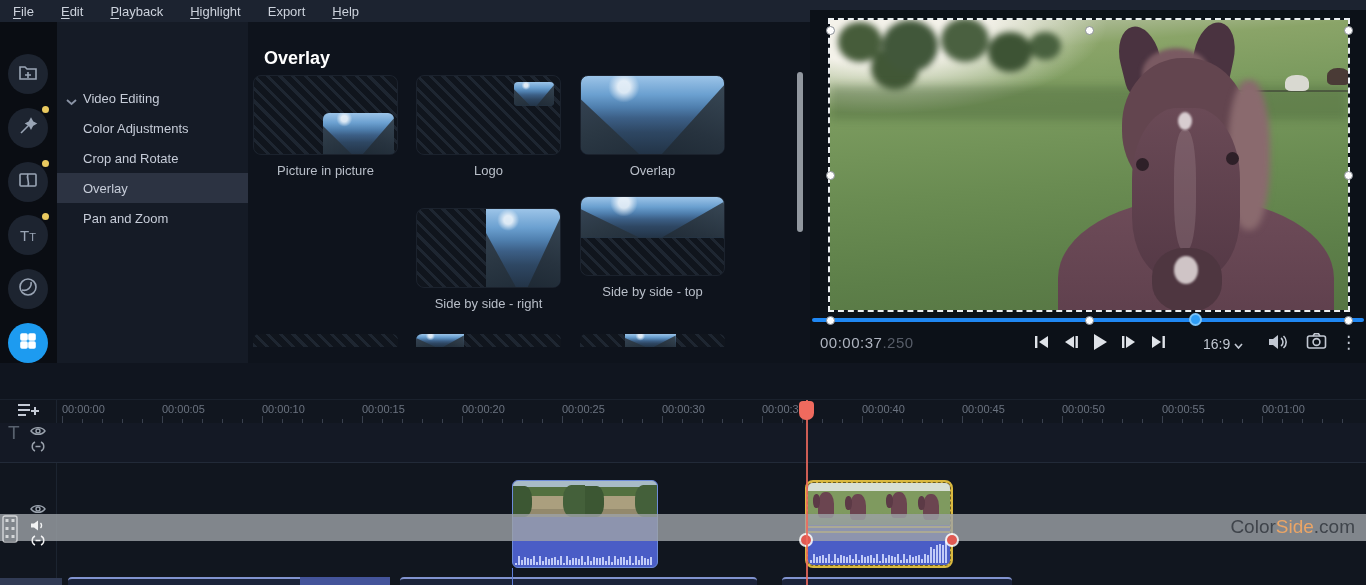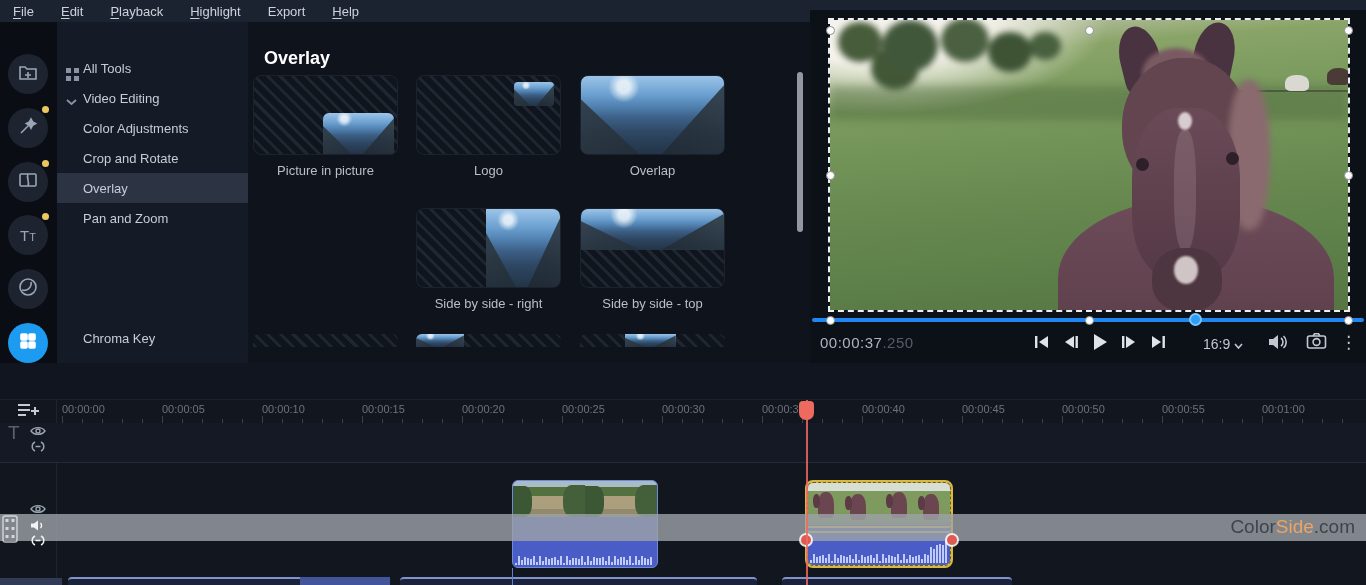--- a/index.html
+++ b/index.html
@@ -184,56 +184,40 @@
       <span><svg width="20" height="20" viewBox="0 0 20 20">
             <rect x="3" y="3" width="6" height="6" rx="1"></rect>
             <rect x="11" y="3" width="6" height="6" rx="1"></rect>
             <rect x="3" y="11" width="6" height="6" rx="1"></rect>
             <rect x="11" y="11" width="6" height="6" rx="1"></rect>
           </svg></span>
     </div>
   </div>
 
   <div id="tools" class="abs">
-    <div class="trow" style="top:31px">
-      <span>
-          <svg width="13" height="13" viewBox="0 0 13 13">
-            <g fill="#8a93a5" stroke="none">
-              <rect x="0" y="0" width="5" height="5"></rect>
-              <rect x="8" y="0" width="5" height="5"></rect>
-              <rect x="0" y="8" width="5" height="5"></rect>
-              <rect x="8" y="8" width="5" height="5"></rect>
-            </g>
-          </svg>
-        </span>
-      <span class="lbl">All Tools</span>
-    </div>
     <div class="trow" style="top:61px">
       <span>
           <svg width="11" height="8" viewBox="0 0 11 8">
             <polyline points="1,2 5.5,6 10,2" fill="none" stroke="#8a93a5" stroke-width="1.8"></polyline>
           </svg>
         </span>
       <span class="lbl">Video Editing</span>
     </div>
     <div class="trow" style="top:91px">
         <span class="lbl">Color Adjustments</span>
       </div>
     <div class="trow" style="top:121px">
         <span class="lbl">Crop and Rotate</span>
       </div>
     <div class="trow sel" style="top:151px">
         <span class="lbl">Overlay</span>
       </div>
     <div class="trow" style="top:181px">
         <span class="lbl">Pan and Zoom</span>
       </div>
-    <div class="trow" style="top:301px">
-        <span class="lbl">Chroma Key</span>
-      </div>
     <div class="trow" style="top:331px">
         <span class="lbl">Scene Detection</span>
       </div>
     <div id="tools-scroll" class="abs"></div>
   </div>
 
   <div id="gallery" class="abs">
     <h1>Overlay</h1>
 
     <div class="card" style="left:5px;top:53px">
@@ -252,21 +236,21 @@
       <div class="thumb photo"></div>
       <div class="clabel">Overlap</div>
     </div>
 
     <div class="card" style="left:168px;top:186px">
       <div class="thumb hatch">
         <div class="photo" style="position:absolute;right:0;top:0;width:52%;height:100%;"></div>
       </div>
       <div class="clabel">Side by side - right</div>
     </div>
-    <div class="card" style="left:332px;top:186px">
+    <div class="card" style="left:332px;top:174px">
       <div class="thumb hatch">
         <div class="photo" style="position:absolute;left:0;top:0;width:100%;height:52%;"></div>
       </div>
       <div class="clabel">Side by side - top</div>
     </div>
 
     <div class="strip hatch" style="left:5px;top:312px"></div>
     <div class="strip hatch" style="left:168px;top:312px">
       <div class="photo" style="position:absolute;left:0;top:0;width:33%;height:100%;"></div>
     </div>

